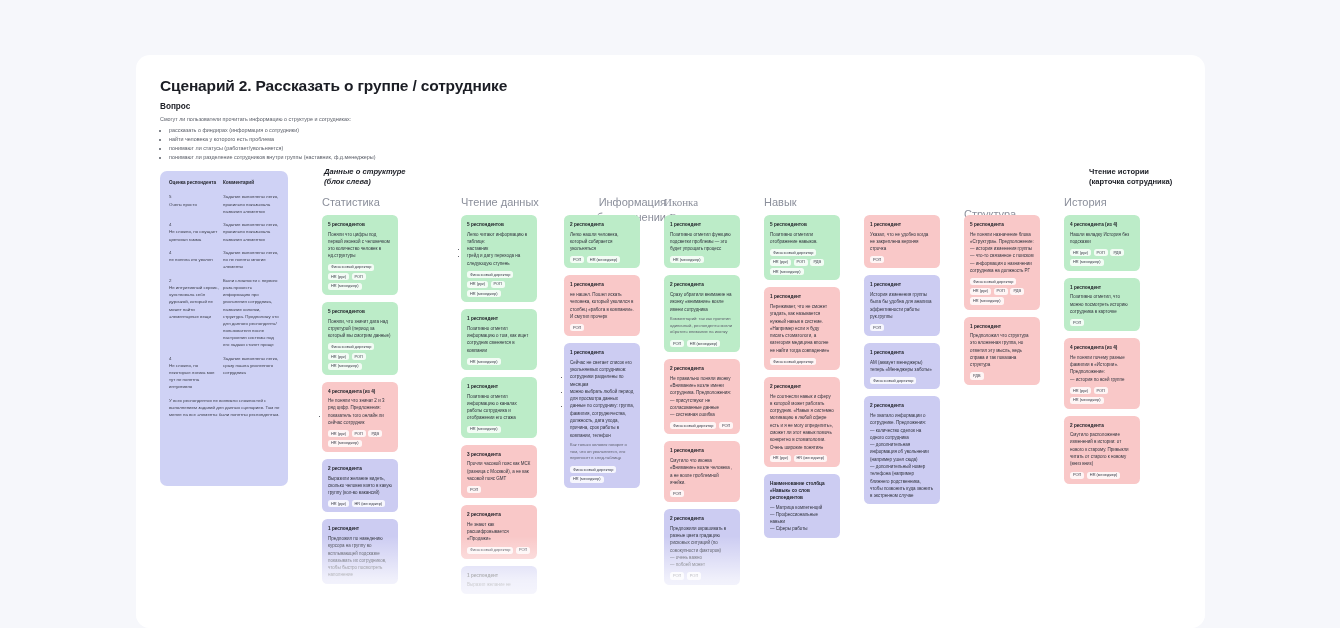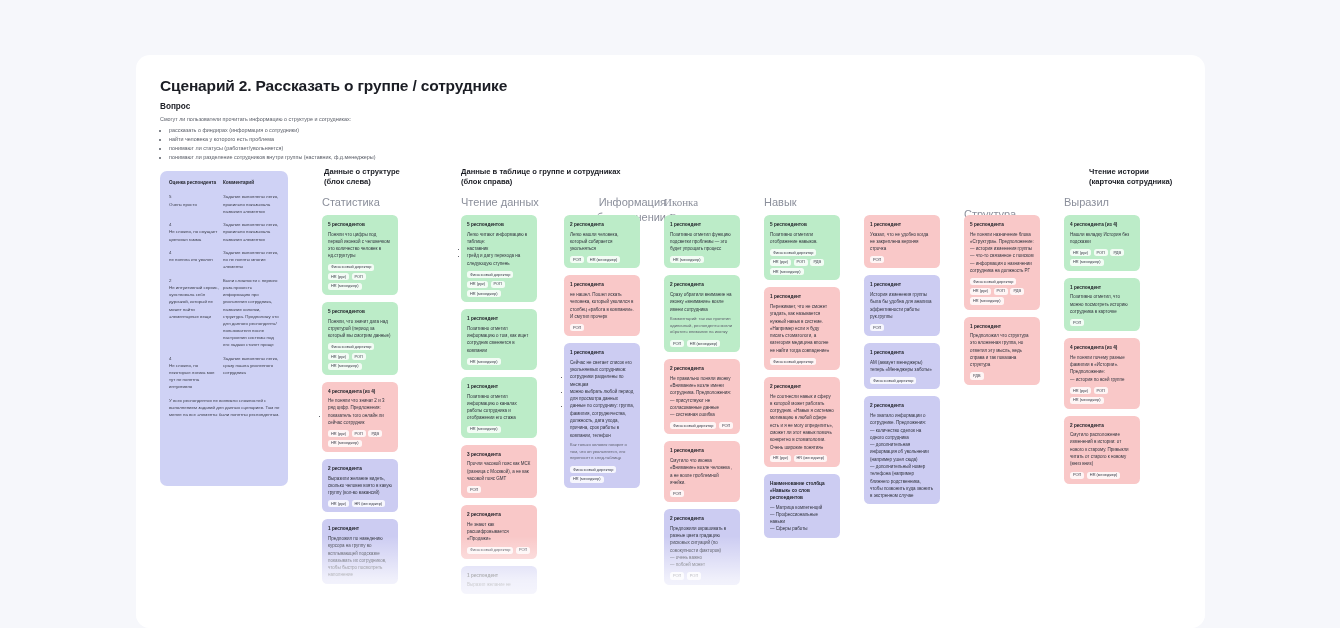--- a/index.html
+++ b/index.html
@@ -109,27 +109,23 @@
       <div class="q-body">
         <div>Смогут ли пользователи прочитать информацию о структуре и сотрудниках:</div>
         <ul>
             <li>рассказать о финдирах (информация о сотрудники)</li>
             <li>найти человека у которого есть проблема</li>
             <li>понимают ли статусы (работает/увольняется)</li>
             <li>понимают ли разделение сотрудников внутри группы (наставник, ф.д.менеджеры)</li>
           </ul>
       </div>
 
-      <div class="grp-head" style="left:188px; top:112px; width:130px;">
+      <div class="grp-head" style="left:188px; top:112px; width:130px;font-style:italic;">
         <div>Данные о структуре</div>
         <div>(блок слева)</div>
-      </div>
-      <div class="grp-head" style="left:325px; top:112px; width:300px;">
-        <div>Данные в  таблице о группе и сотрудниках</div>
-        <div>(блок справа)</div>
       </div>
       <div class="grp-head" style="left:940px; top:112px; width:130px;margin-left:13px;">
         <div>Чтение истории</div>
         <div>(карточка сотрудника)</div>
       </div>
 
       <div class="eval">
         <div class="eval-row">
           <div class="eval-c1 eval-hd">Оценка респондента</div>
           <div class="eval-c2 eval-hd">Комментарий</div>
@@ -444,21 +440,21 @@
               </div>
             </div>
             <div class="card pink">
               <div class="c-title">1 респондент</div>
               <div class="c-text">Предположил что структура это вложенная группа, но отметил эту мысль, ведь справа и так показана структура</div>
               <div class="tags">
                 <span class="tag">РДВ</span>
               </div>
             </div>
           </div>
-          <div class="col-head" style="left: 928px; top: 140px; width: 78px;">Выразил</div>
+          <div class="col-head" style="left: 928px; top: 140px; width: 78px;">История</div>
           <div class="col" style="left: 928px; top: 160px;">
             <div class="card green">
               <div class="c-title">4 респондента (из 4)</div>
               <div class="c-text">Нашли вкладку История без подсказки</div>
               <div class="tags">
                 <span class="tag">HR (рук)</span>
                 <span class="tag">РОП</span>
                 <span class="tag">РДВ</span>
                 <span class="tag">HR (менеджер)</span>
               </div>

